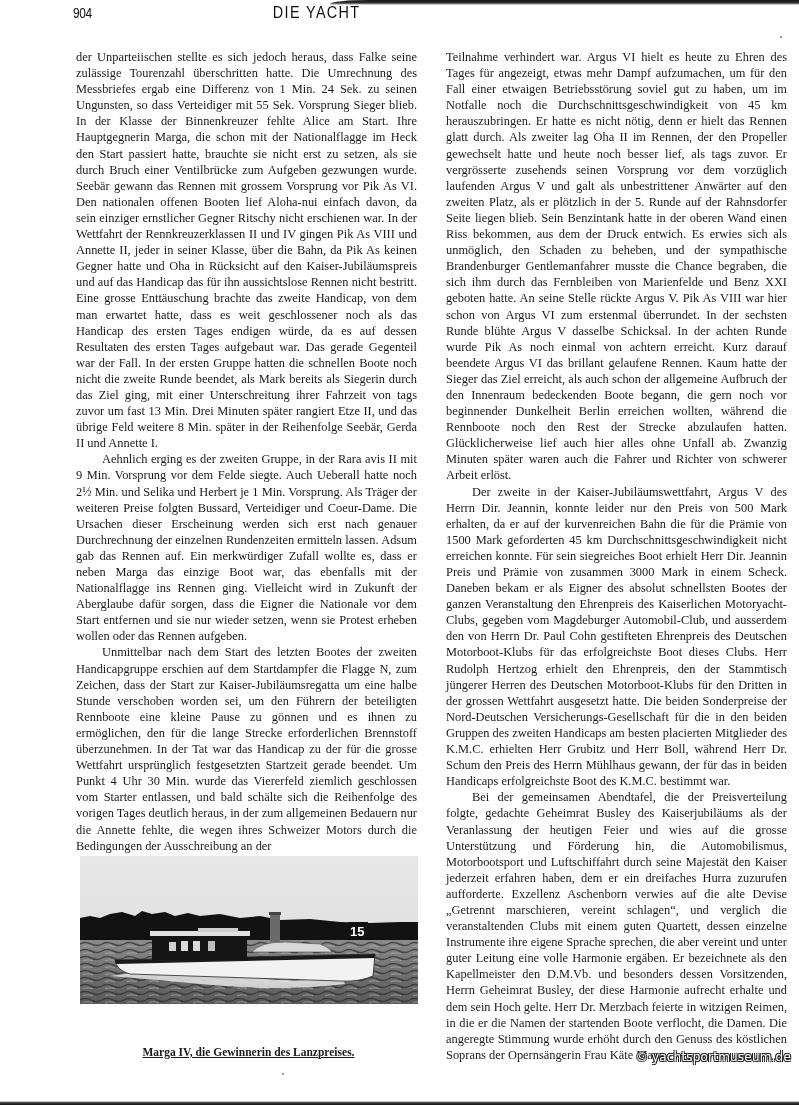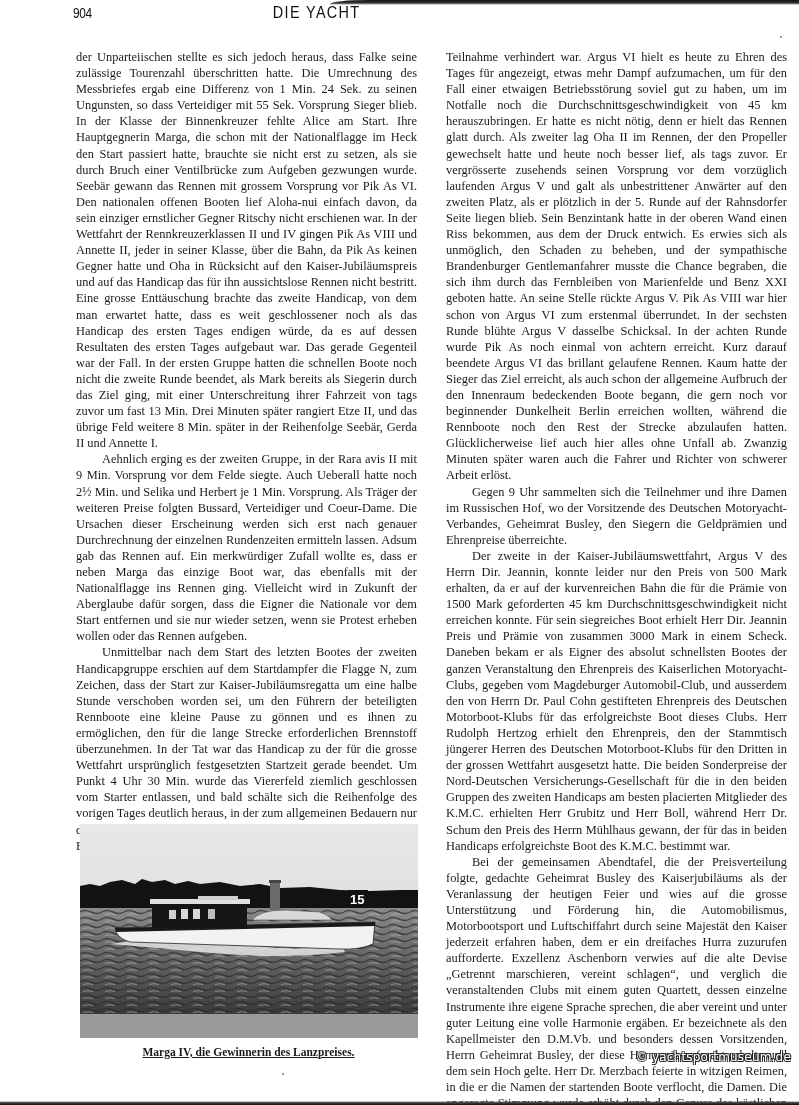--- a/index.html
+++ b/index.html
@@ -33,21 +33,21 @@
   .column {
     position: absolute; top: 49px;
     font-size: 12.4px; line-height: 16.1px;
     text-align: justify; hyphens: manual;
   }
   .col-left { left: 76px; width: 341px; }
   .col-right { left: 446px; width: 341px; }
   .column p { margin: 0; font-family: Liberation Serif, serif; }
   .column p.indent { text-indent: 26px; }
   .figure {
-    position: absolute; left: 80px; top: 824px; width: 338px; height: 214px;
+    position: absolute; left: 80px; top: 856px; width: 338px; height: 148px;
     overflow: hidden; background: #9a9a9a;
   }
   .figure svg { display: block; }
   .caption {
     position: absolute; left: 76px; width: 345px; top: 1046px;
     text-align: center; font-size: 11.5px; font-weight: bold; color: #1a1a1a; text-decoration: underline;
   }
   .watermark {
     position: absolute; right: 8px; top: 1050px;
     font-family: "DejaVu Sans", "Liberation Sans", sans-serif;
@@ -115,21 +115,20 @@
 
     <rect x="268" y="66" width="20" height="18" fill="#111"></rect>
     <text x="270" y="80" font-family="Liberation Sans, DejaVu Sans, sans-serif" font-size="13" font-weight="bold" fill="#fff">15</text>
   </svg>
 </div>
 
 <div class="caption">Marga IV, die Gewinnerin des Lanzpreises.</div>
 
 <div class="column col-right">
   <p>Teilnahme verhindert war. Argus VI hielt es heute zu Ehren des Tages für angezeigt, etwas mehr Dampf aufzumachen, um für den Fall einer etwaigen Betriebsstörung soviel gut zu haben, um im Notfalle noch die Durchschnittsgeschwindigkeit von 45 km herauszubringen. Er hatte es nicht nötig, denn er hielt das Rennen glatt durch. Als zweiter lag Oha II im Rennen, der den Propeller gewechselt hatte und heute noch besser lief, als tags zuvor. Er vergrösserte zusehends seinen Vorsprung vor dem vorzüglich laufenden Argus V und galt als unbestrittener Anwärter auf den zweiten Platz, als er plötzlich in der 5. Runde auf der Rahnsdorfer Seite liegen blieb. Sein Benzintank hatte in der oberen Wand einen Riss bekommen, aus dem der Druck entwich. Es erwies sich als unmöglich, den Schaden zu beheben, und der sympathische Brandenburger Gentlemanfahrer musste die Chance begraben, die sich ihm durch das Fernbleiben von Marienfelde und Benz XXI geboten hatte. An seine Stelle rückte Argus V. Pik As VIII war hier schon von Argus VI zum erstenmal überrundet. In der sechsten Runde blühte Argus V dasselbe Schicksal. In der achten Runde wurde Pik As noch einmal von achtern erreicht. Kurz darauf beendete Argus VI das brillant gelaufene Rennen. Kaum hatte der Sieger das Ziel erreicht, als auch schon der allgemeine Aufbruch der den Innenraum bedeckenden Boote begann, die gern noch vor beginnender Dunkelheit Berlin erreichen wollten, während die Rennboote noch den Rest der Strecke abzulaufen hatten. Glücklicherweise lief auch hier alles ohne Unfall ab. Zwanzig Minuten später waren auch die Fahrer und Richter von schwerer Arbeit erlöst.</p>
-  <p class="indent">Gegen 9 Uhr sammelten sich die Teilnehmer und ihre Damen im Russischen Hof, wo der Vorsitzende des Deutschen Motoryacht-Verbandes, Geheimrat Busley, den Siegern die Geldprämien und Ehrenpreise überreichte.</p>
   <p class="indent">Der zweite in der Kaiser-Jubiläumswettfahrt, Argus V des Herrn Dir. Jeannin, konnte leider nur den Preis von 500 Mark erhalten, da er auf der kurvenreichen Bahn die für die Prämie von 1500 Mark geforderten 45 km Durchschnittsgeschwindigkeit nicht erreichen konnte. Für sein siegreiches Boot erhielt Herr Dir. Jeannin Preis und Prämie von zusammen 3000 Mark in einem Scheck. Daneben bekam er als Eigner des absolut schnellsten Bootes der ganzen Veranstaltung den Ehrenpreis des Kaiserlichen Motoryacht-Clubs, gegeben vom Magdeburger Automobil-Club, und ausserdem den von Herrn Dr. Paul Cohn gestifteten Ehrenpreis des Deutschen Motorboot-Klubs für das erfolgreichste Boot dieses Clubs. Herr Rudolph Hertzog erhielt den Ehrenpreis, den der Stammtisch jüngerer Herren des Deutschen Motorboot-Klubs für den Dritten in der grossen Wettfahrt ausgesetzt hatte. Die beiden Sonderpreise der Nord-Deutschen Versicherungs-Gesellschaft für die in den beiden Gruppen des zweiten Handicaps am besten placierten Mitglieder des K.M.C. erhielten Herr Grubitz und Herr Boll, während Herr Dr. Schum den Preis des Herrn Mühlhaus gewann, der für das in beiden Handicaps erfolgreichste Boot des K.M.C. bestimmt war.</p>
   <p class="indent">Bei der gemeinsamen Abendtafel, die der Preisverteilung folgte, gedachte Geheimrat Busley des Kaiserjubiläums als der Veranlassung der heutigen Feier und wies auf die grosse Unterstützung und Förderung hin, die Automobilismus, Motorbootsport und Luftschiffahrt durch seine Majestät den Kaiser jederzeit erfahren haben, dem er ein dreifaches Hurra zuzurufen aufforderte. Exzellenz Aschenborn verwies auf die alte Devise „Getrennt marschieren, vereint schlagen“, und verglich die veranstaltenden Clubs mit einem guten Quartett, dessen einzelne Instrumente ihre eigene Sprache sprechen, die aber vereint und unter guter Leitung eine volle Harmonie ergäben. Er bezeichnete als den Kapellmeister den D.M.Vb. und besonders dessen Vorsitzenden, Herrn Geheimrat Busley, der diese Harmonie aufrecht erhalte und dem sein Hoch gelte. Herr Dr. Merzbach feierte in witzigen Reimen, in die er die Namen der startenden Boote verflocht, die Damen. Die angeregte Stimmung wurde erhöht durch den Genuss des köstlichen Soprans der Opernsängerin Frau Käte Mann-</p>
 </div>
 
 <div class="speck" style="left:780px; top:36px;"></div>
 <div class="speck" style="left:282px; top:1073px;"></div>
 
 <div class="watermark">© yachtsportmuseum.de</div>
 
 <div class="scan-edge-bottom"></div>

